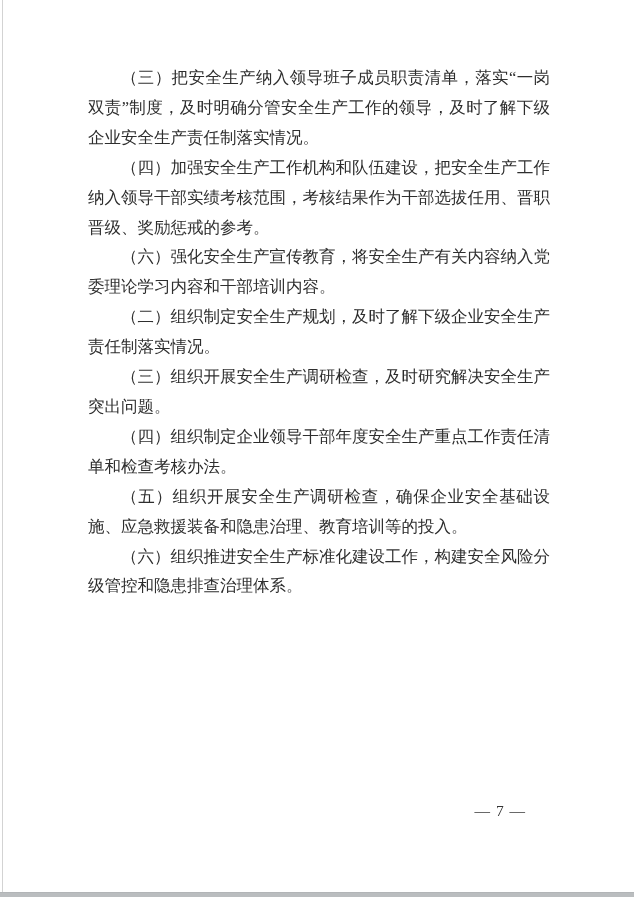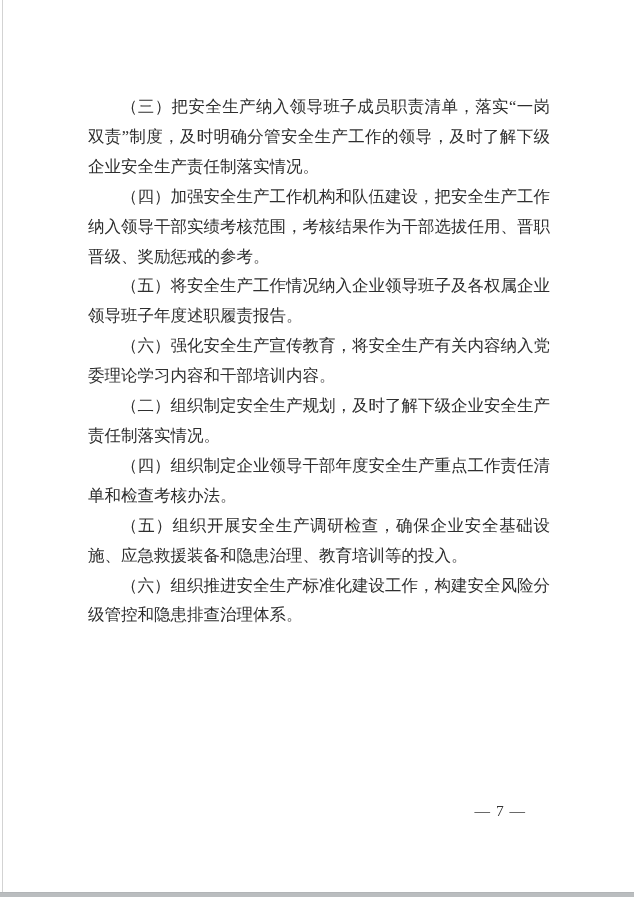--- a/index.html
+++ b/index.html
@@ -19,21 +19,21 @@
     position: absolute;
     left: 2px;
     top: 0;
     width: 1px;
     height: 897px;
     background: #d3d3d3;
   }
   .doc-body {
     position: absolute;
     left: 88px;
-    top: 92px;
+    top: 63px;
     width: 462px;
   }
   .doc-body p {
     margin: 0;
     padding: 0;
     font-size: 16.5px;
     line-height: 29.9px;
     color: #2e2e2e;
     text-indent: 2em;
     text-align: justify;
@@ -66,23 +66,23 @@
 </style>
 </head>
 <body>
 
 <div class="page">
   <div class="edge-line-left"></div>
 
   <main class="doc-body">
     <p>（三）把安全生产纳入领导班子成员职责清单，落实“一岗双责”制度，及时明确分管安全生产工作的领导，及时了解下级企业安全生产责任制落实情况。</p>
     <p>（四）加强安全生产工作机构和队伍建设，把安全生产工作纳入领导干部实绩考核范围，考核结果作为干部选拔任用、晋职晋级、奖励惩戒的参考。</p>
-    <p>（五）将安全生产工作情况纳入企业领导班子及各权属企业领导班子年度述职履责报告。</p>
     <p>（六）强化安全生产宣传教育，将安全生产有关内容纳入党委理论学习内容和干部培训内容。</p>
     <p>（二）组织制定安全生产规划，及时了解下级企业安全生产责任制落实情况。</p>
+    <p>（三）组织开展安全生产调研检查，及时研究解决安全生产突出问题。</p>
     <p>（四）组织制定企业领导干部年度安全生产重点工作责任清单和检查考核办法。</p>
     <p>（五）组织开展安全生产调研检查，确保企业安全基础设施、应急救援装备和隐患治理、教育培训等的投入。</p>
     <p>（六）组织推进安全生产标准化建设工作，构建安全风险分级管控和隐患排查治理体系。</p>
   </main>
 
   <div class="page-number">— 7 —</div>
 
   <div class="bottom-strip"></div>
 </div>
 

